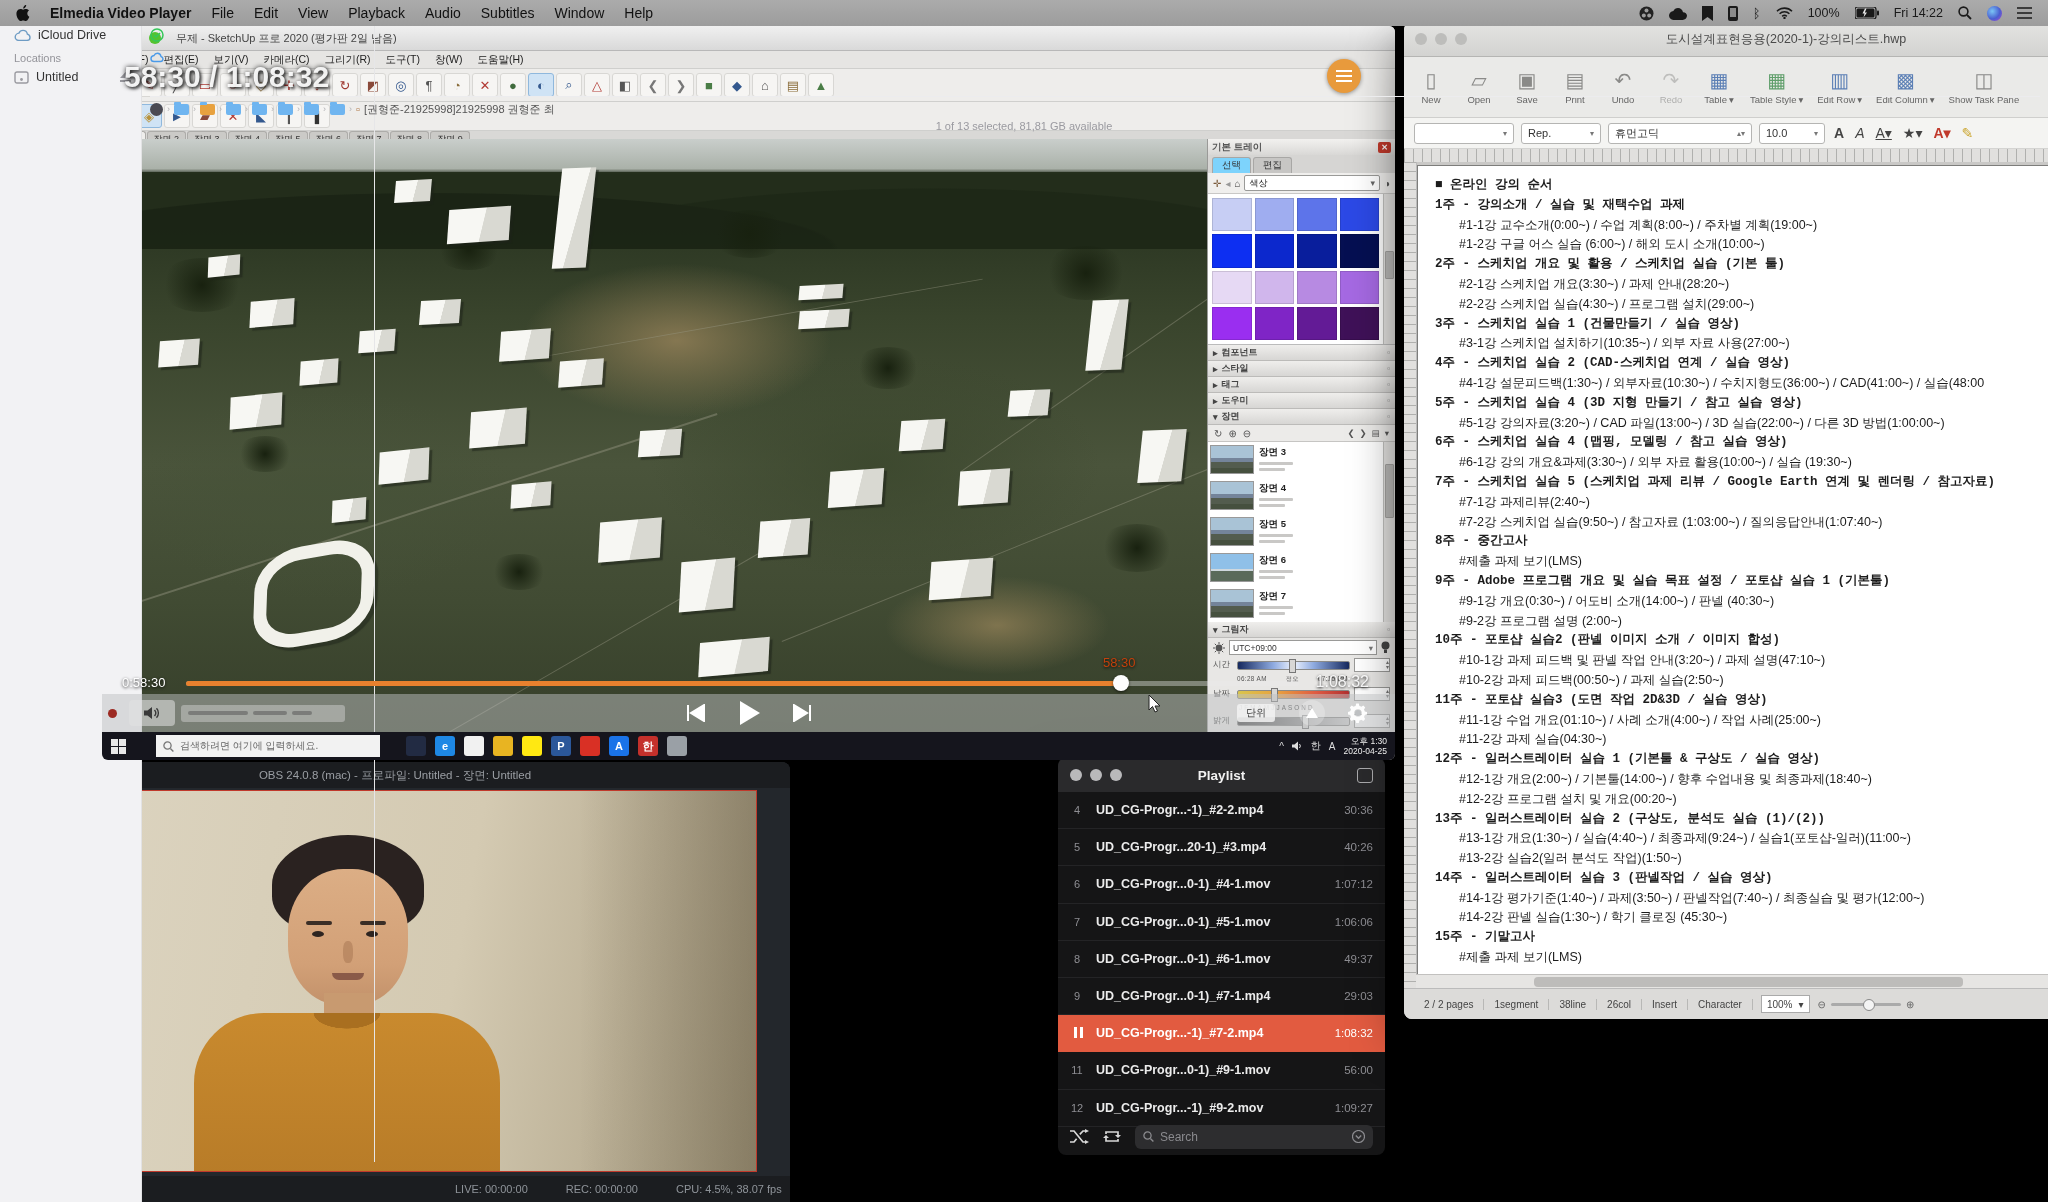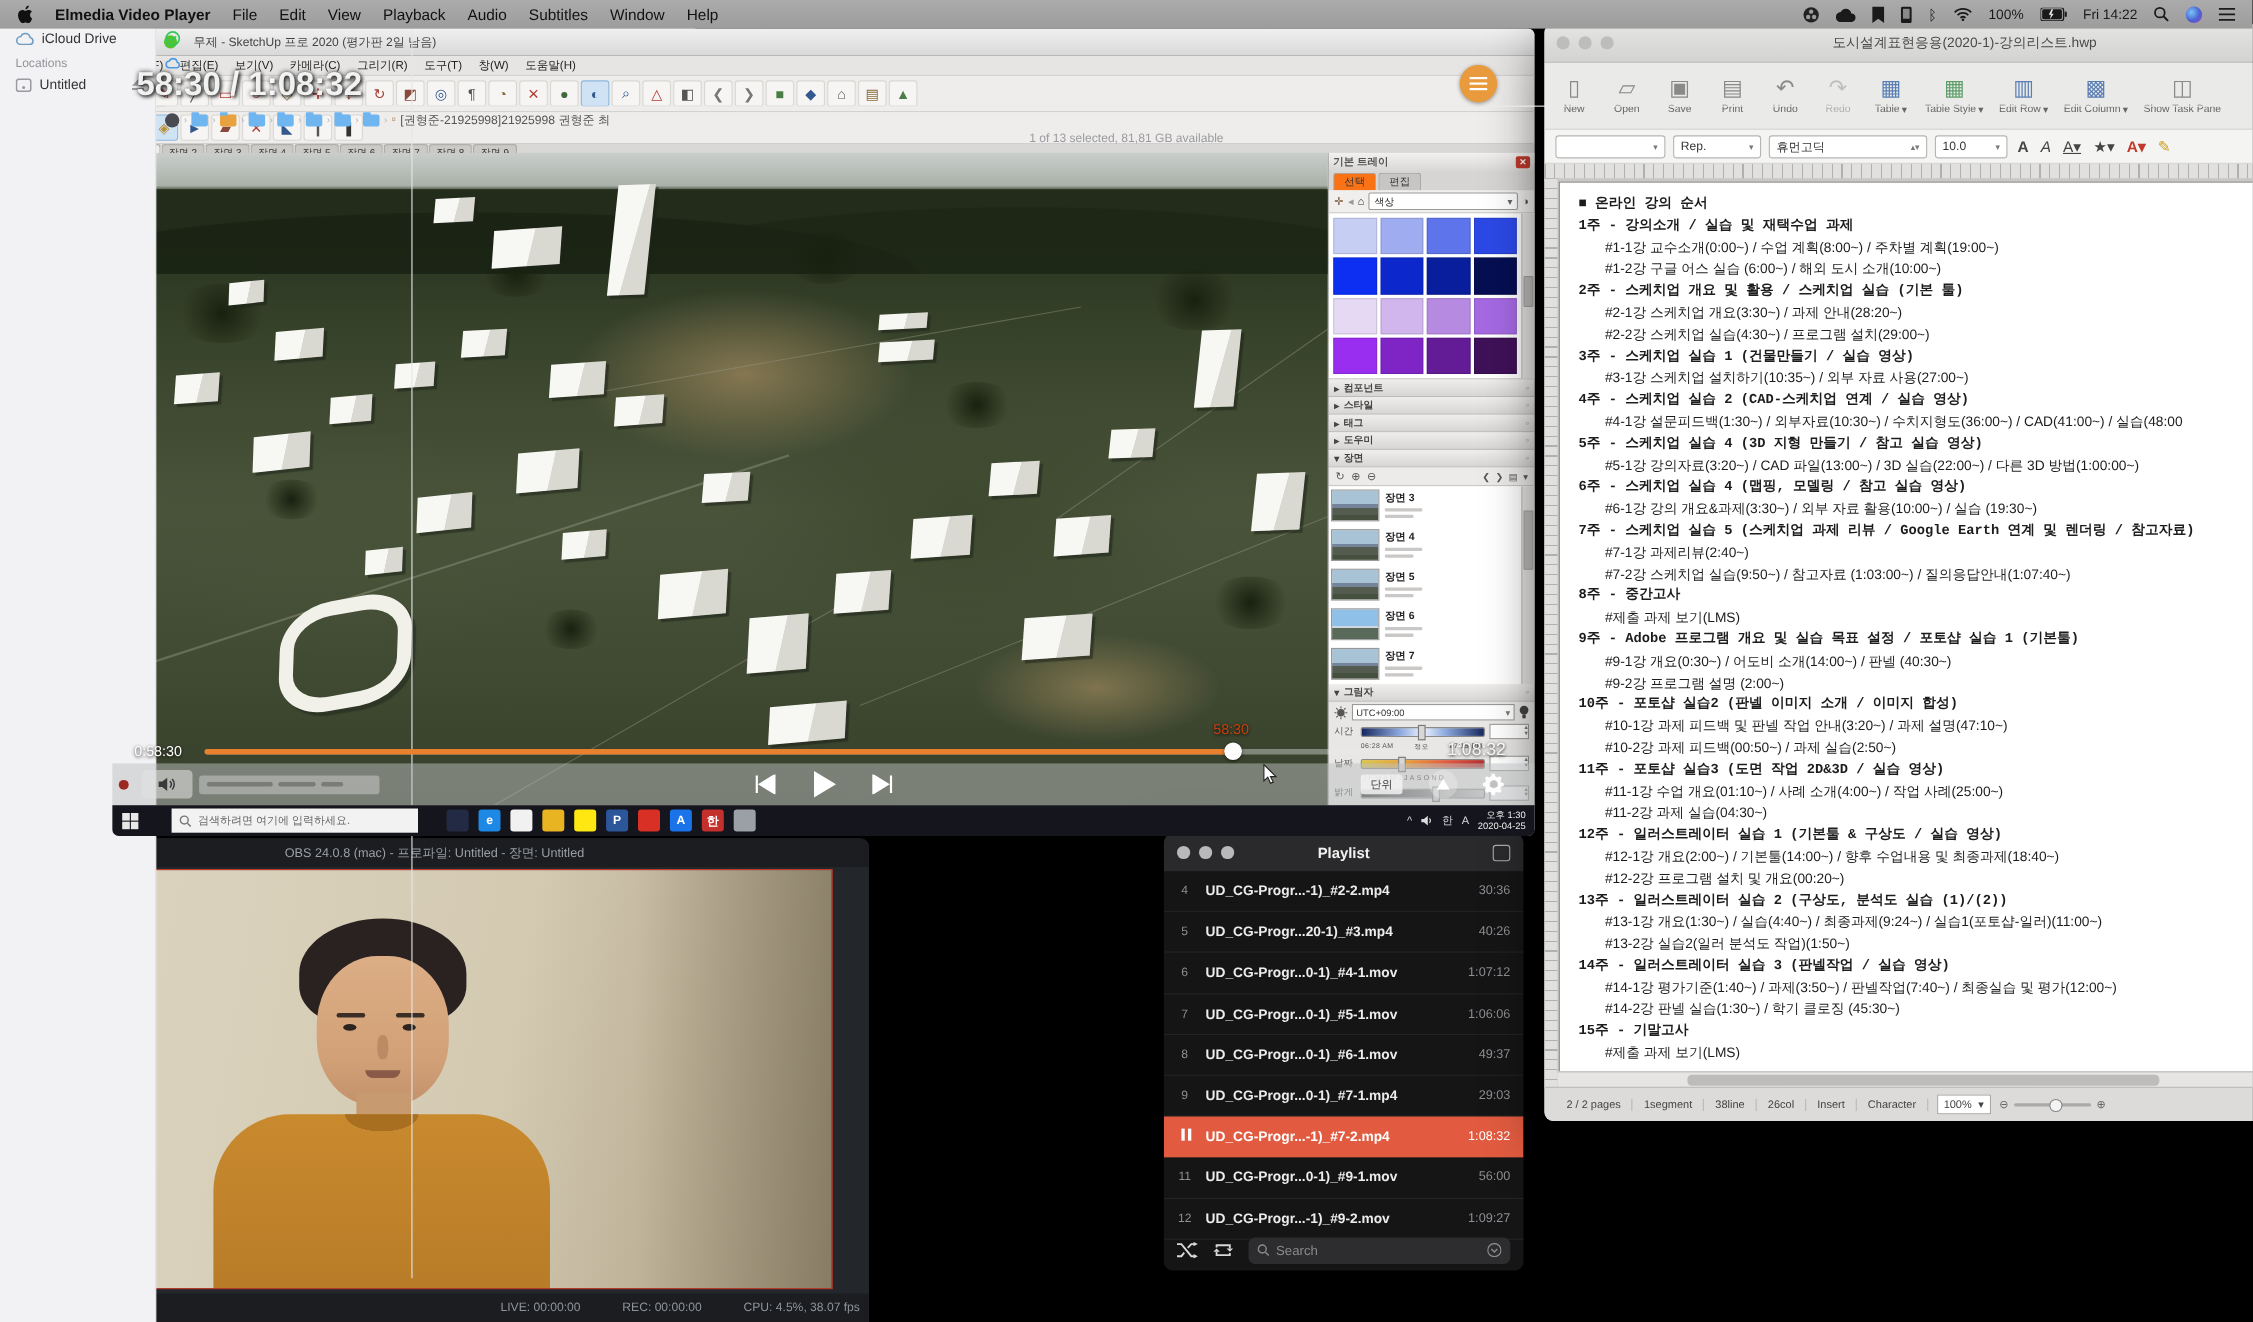--- a/index.html
+++ b/index.html
@@ -60,21 +60,21 @@
   .treeblob{position:absolute;border-radius:50%;background:radial-gradient(circle,#18210f 0%,rgba(24,33,15,0) 70%);}
 
   
   .tray{width:187px;background:#e2e1df;border-left:1px solid #9a9a98;display:flex;flex-direction:column;font-size:10px;color:#333;}
   .tray-head{height:16px;background:linear-gradient(#f2f1ef,#d9d8d6);display:flex;align-items:center;
              padding:0 4px;font-size:9.5px;font-weight:700;color:#555;}
   .tray-close{margin-left:auto;width:13px;height:11px;background:#c0392b;color:#fff;font-size:8px;line-height:11px;
               text-align:center;border-radius:2px;}
   .tray-tabs{height:18px;display:flex;align-items:flex-end;padding:0 4px;gap:2px;background:#d6d5d3;}
   .tray-tab{padding:1px 9px;font-size:9.5px;background:#c7c6c4;border:1px solid #a8a7a5;border-bottom:none;border-radius:3px 3px 0 0;}
-  .tray-tab.active{background:#f97316;}
+  .tray-tab.active{background:#7dd3fc;}
   .tray-iconrow{height:20px;background:#f0efed;display:flex;align-items:center;gap:4px;padding:0 5px;border-bottom:1px solid #c9c8c6;}
   .tray-sel{flex:1;height:14px;background:#fff;border:1px solid #9a9a98;border-radius:2px;font-size:9px;
             display:flex;align-items:center;padding:0 4px;color:#222;}
   .tray-sel span:last-child{margin-left:auto;color:#666;}
   .swatch-wrap{height:150px;background:#fff;border-bottom:1px solid #bbb;display:flex;}
   .swatches{flex:1;display:grid;grid-template-columns:repeat(4,1fr);grid-template-rows:repeat(4,1fr);gap:3px;padding:4px;}
   .swatch{border:1px solid rgba(0,0,0,.12);}
   .vsb{width:11px;background:#e6e5e3;border-left:1px solid #c2c1bf;position:relative;}
   .vsb .thumb{position:absolute;left:1px;right:1px;height:26px;background:#bdbcba;border:1px solid #a5a4a2;border-radius:1px;}
   .sec{height:15px;background:linear-gradient(#efeeec,#d7d6d4);border-bottom:1px solid #bcbbb9;

